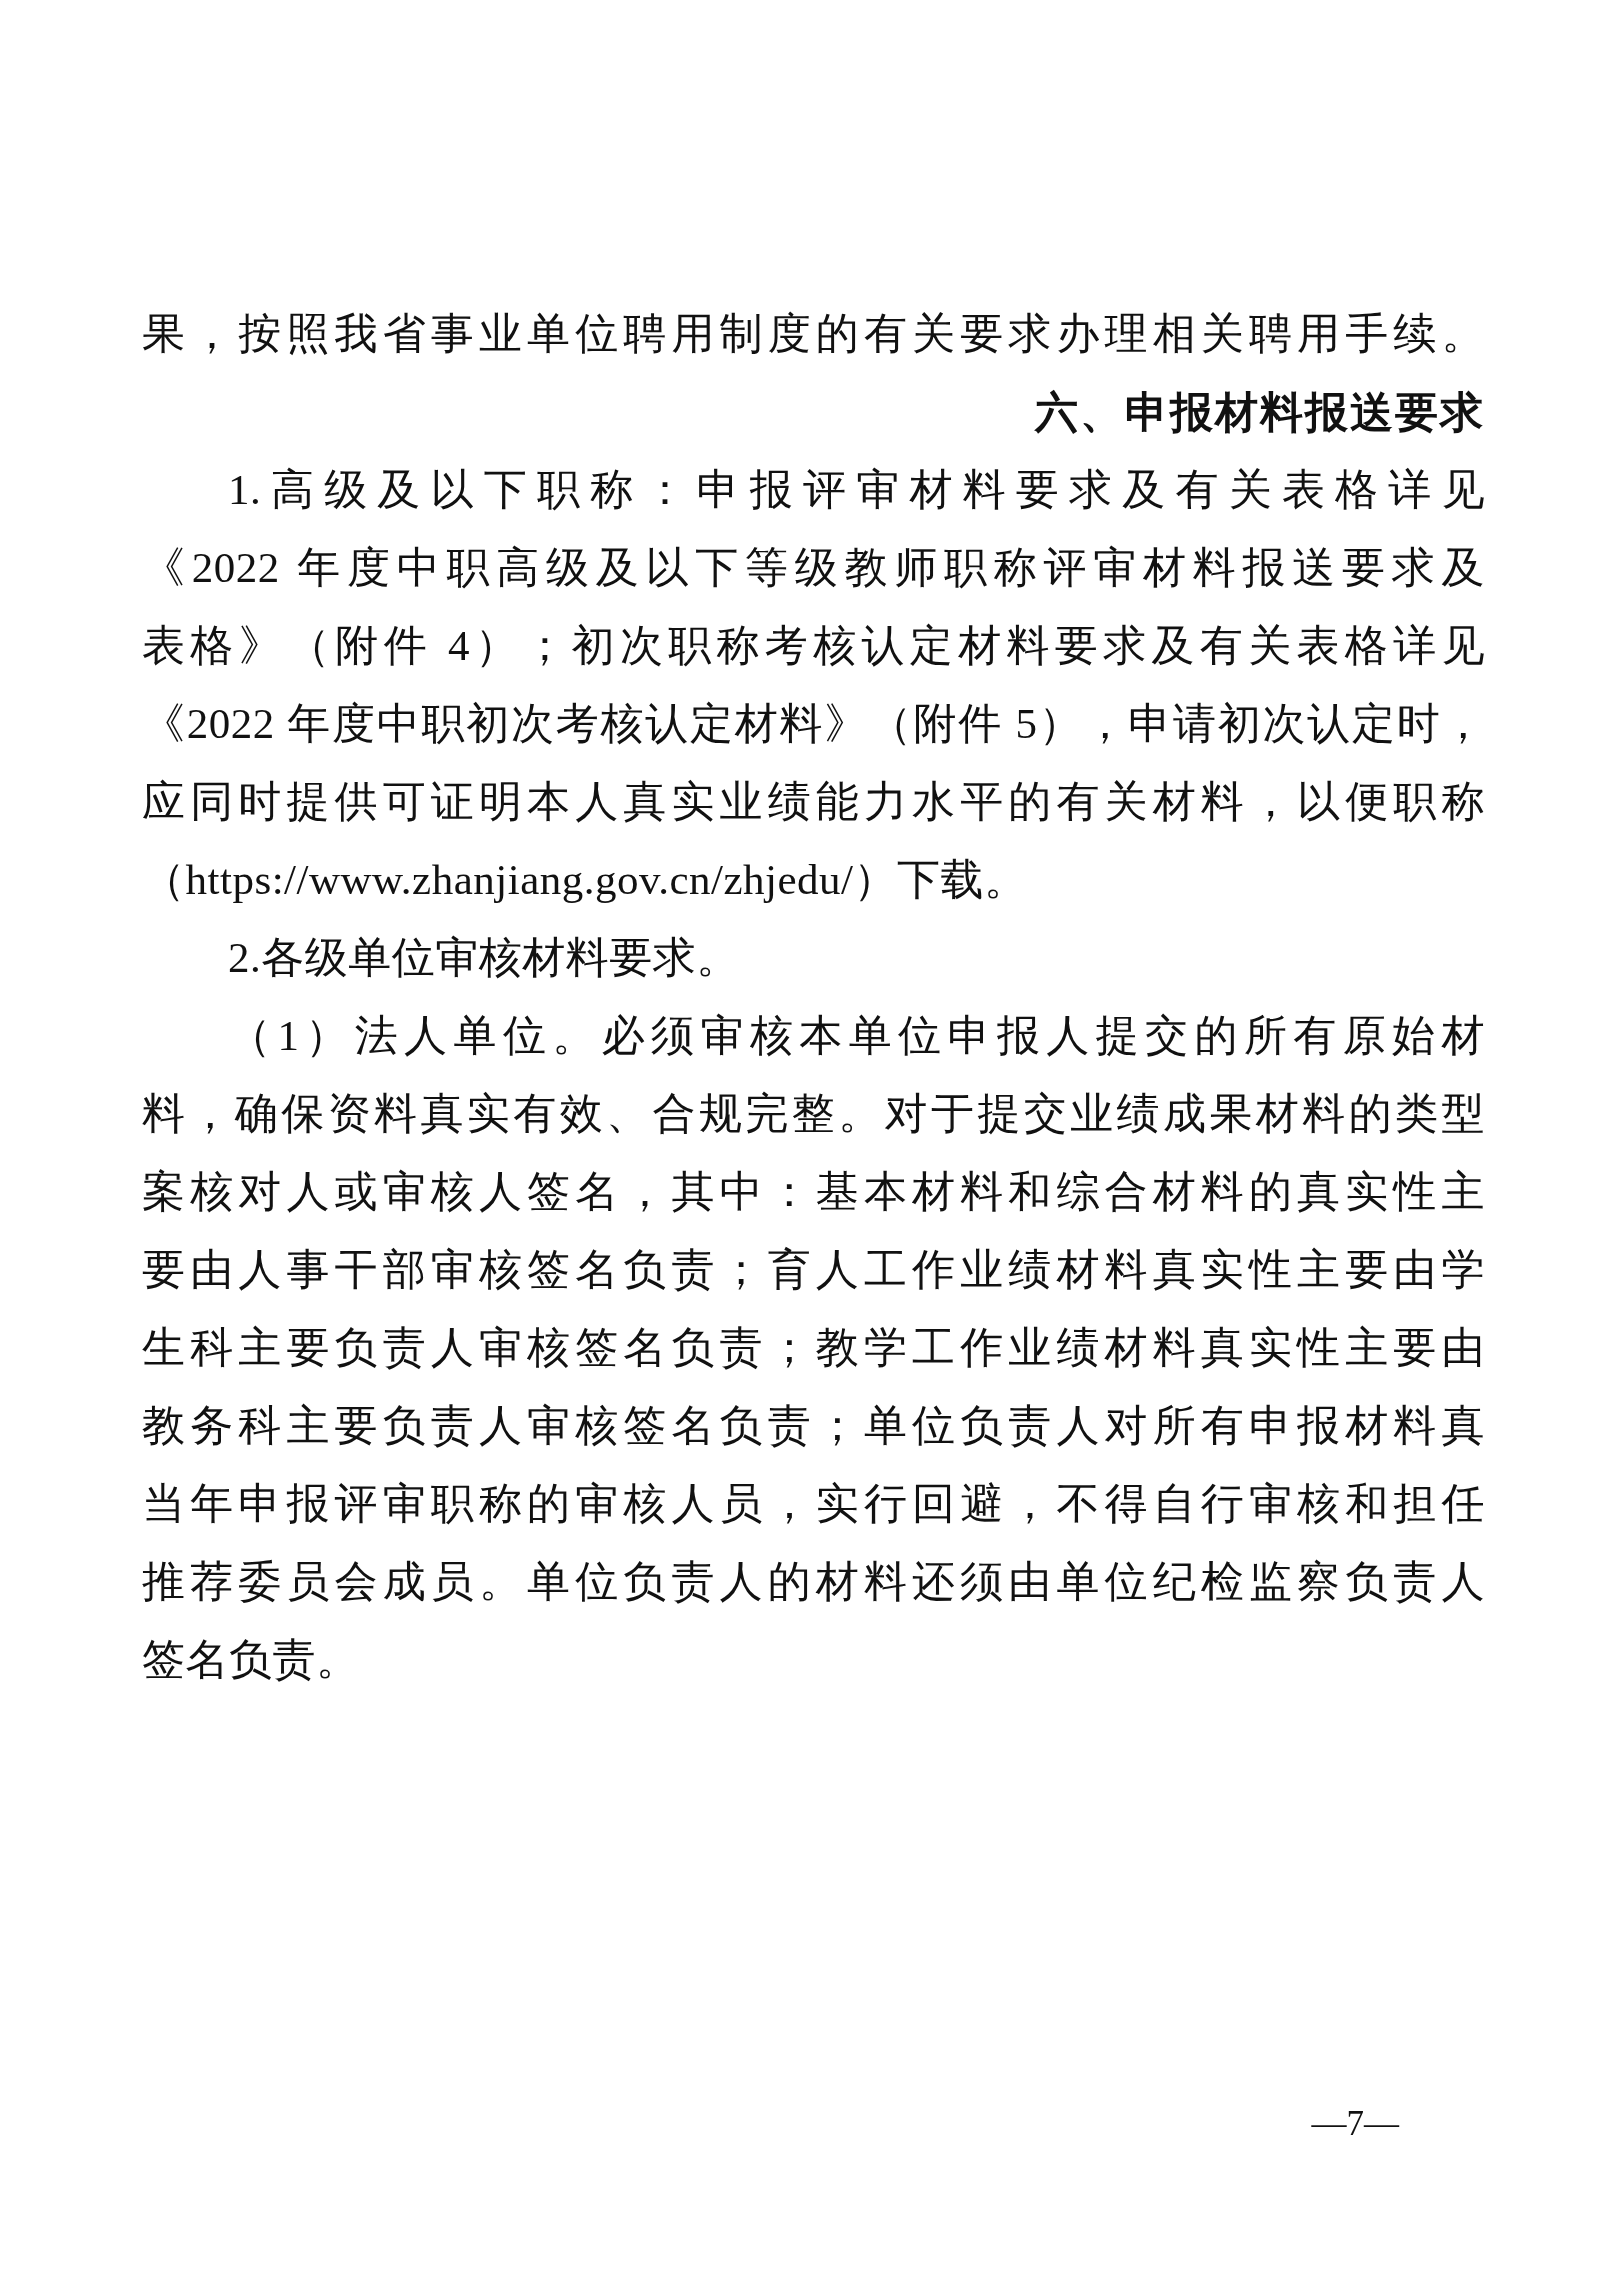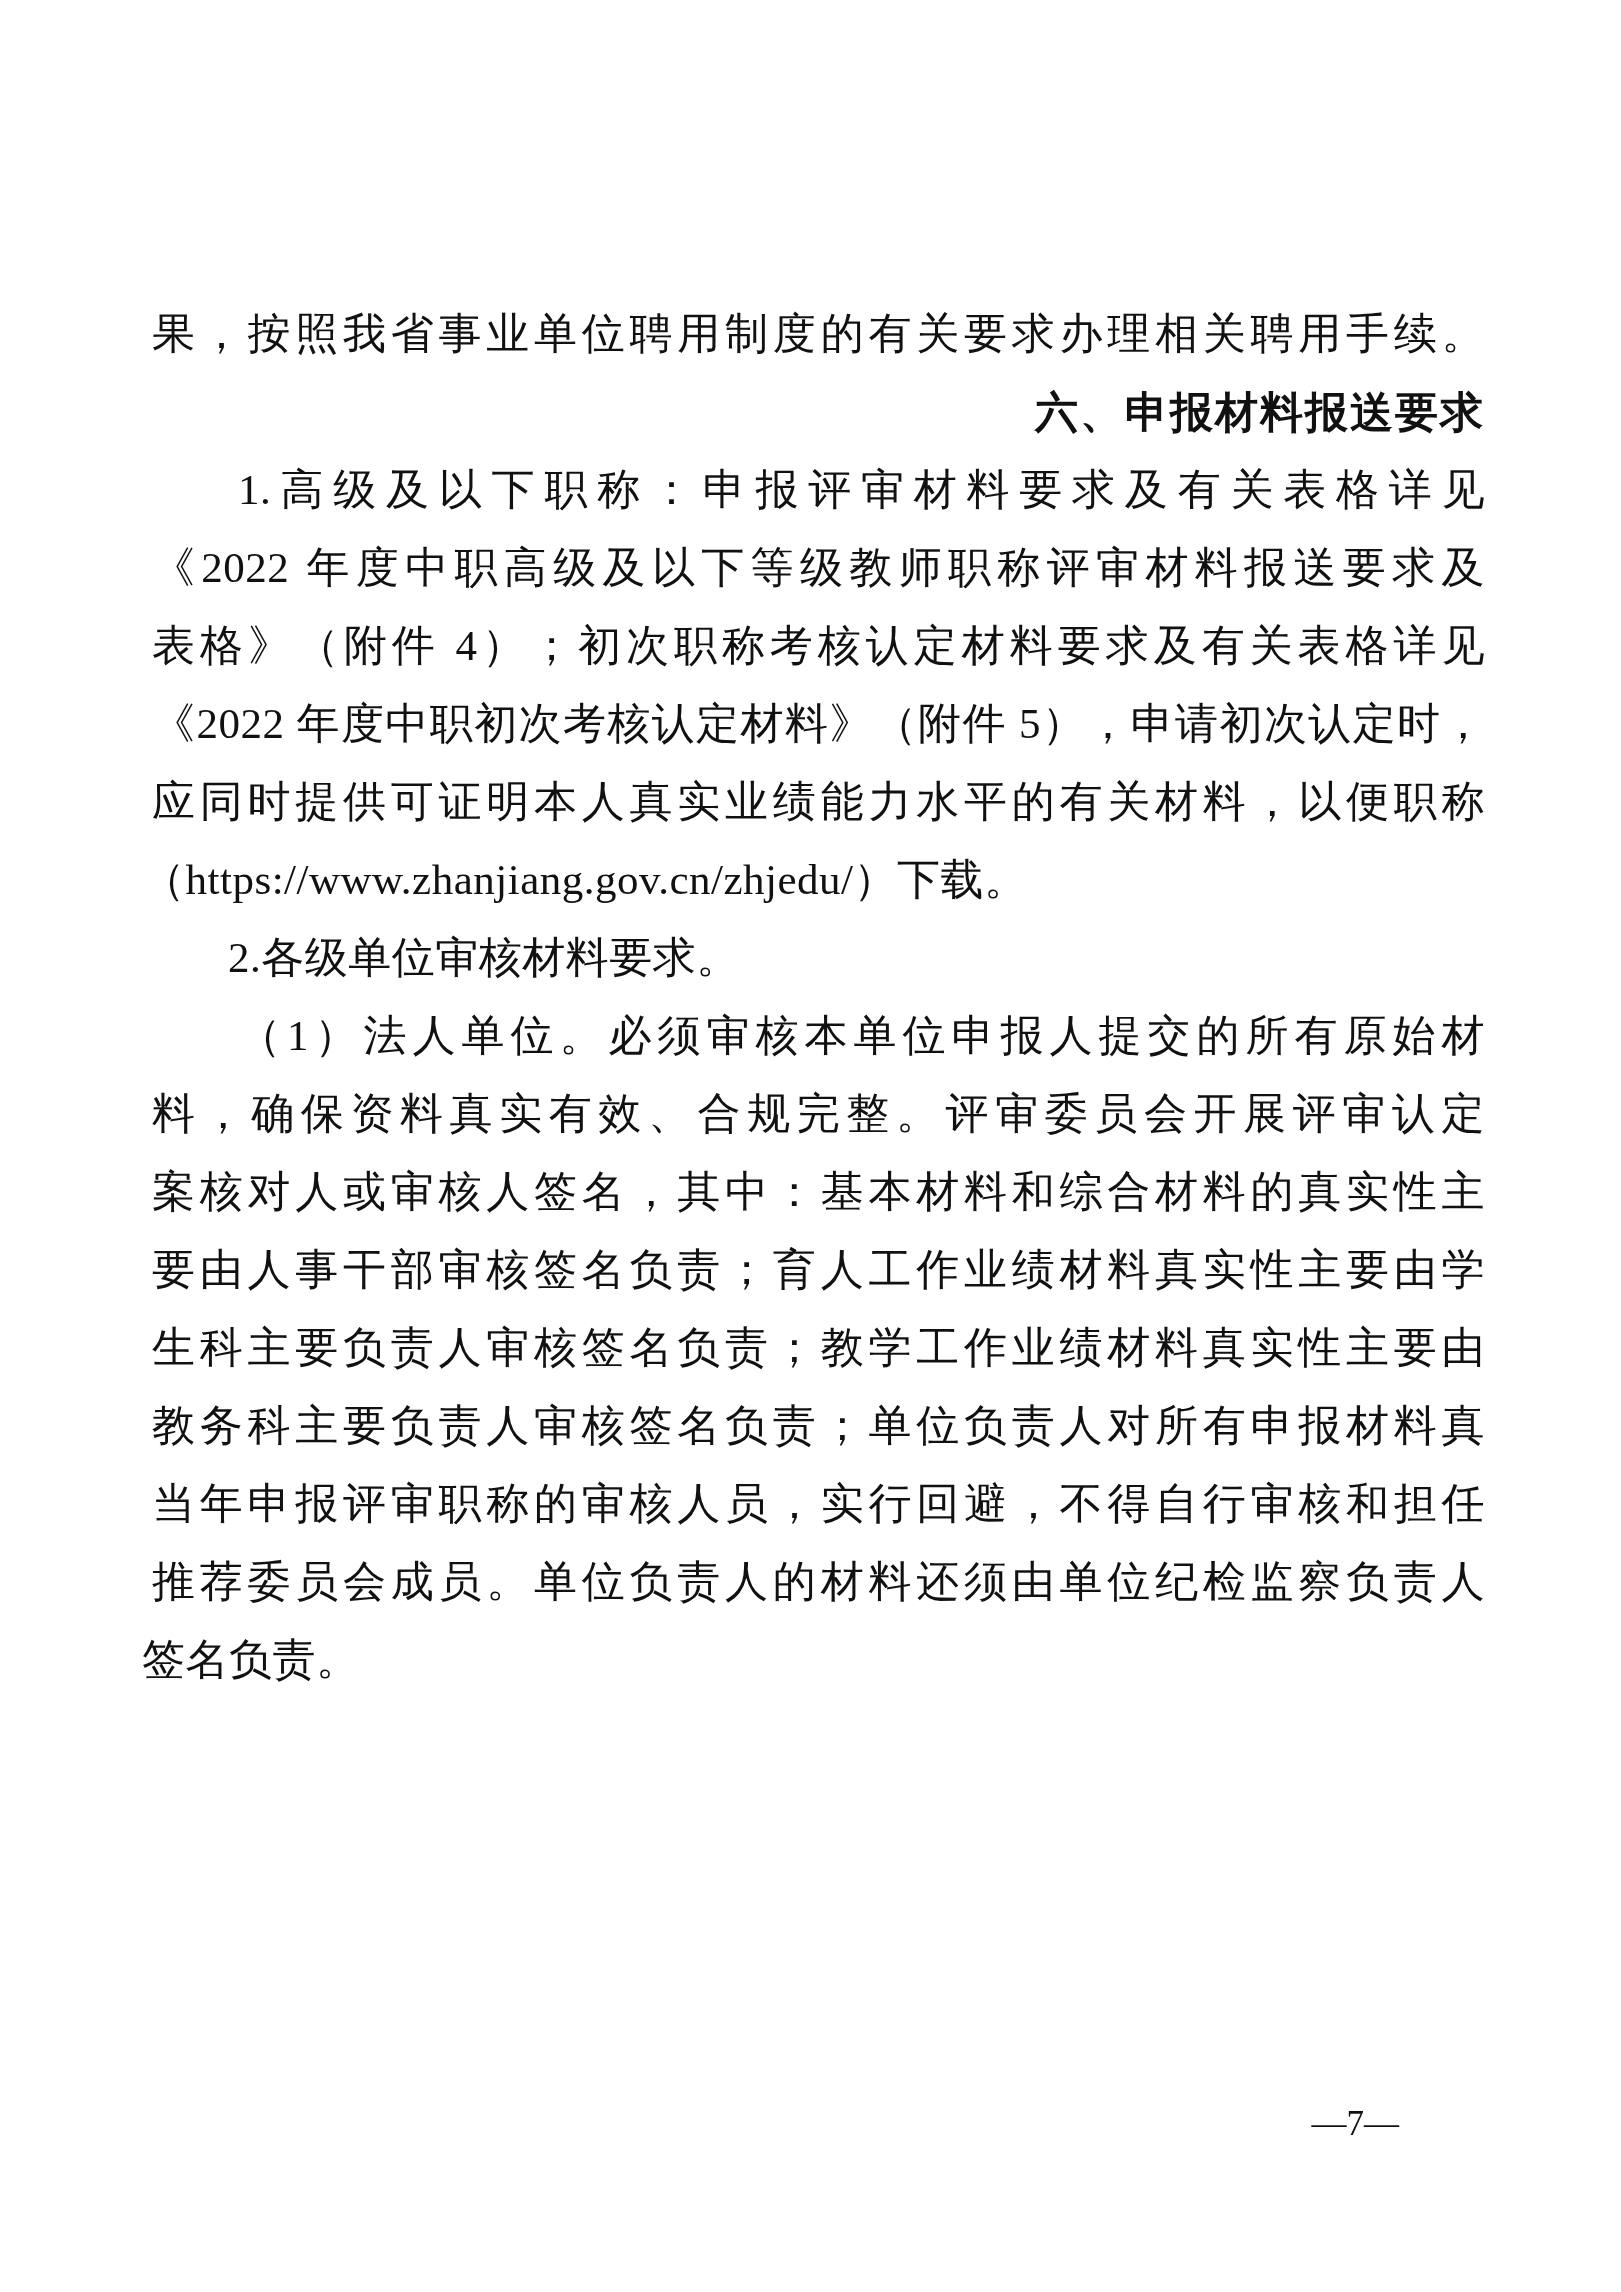--- a/index.html
+++ b/index.html
@@ -25,21 +25,20 @@
   .line {
     height: 78px;
     line-height: 78px;
     font-size: 43px;
     letter-spacing: 0.5px;
     white-space: normal;
   }
   .line.fill {
     text-align: justify;
     text-align-last: justify;
-    margin-left: 10px;
   }
   .line.indent {
     text-indent: 86px;
   }
   .line.bold {
     font-weight: 700;
     font-family: "Liberation Sans", "DejaVu Sans", sans-serif;
     letter-spacing: 2px;
     text-align: right;
   }
@@ -62,21 +61,21 @@
       <div class="line fill">果，按照我省事业单位聘用制度的有关要求办理相关聘用手续。</div>
       <div class="line indent bold">六、申报材料报送要求</div>
       <div class="line fill indent">1.高级及以下职称：申报评审材料要求及有关表格详见</div>
       <div class="line fill">《2022 年度中职高级及以下等级教师职称评审材料报送要求及</div>
       <div class="line fill">表格》（附件 4）；初次职称考核认定材料要求及有关表格详见</div>
       <div class="line fill">《2022 年度中职初次考核认定材料》（附件 5），申请初次认定时，</div>
       <div class="line fill">应同时提供可证明本人真实业绩能力水平的有关材料，以便职称</div>
       <div class="line">（https://www.zhanjiang.gov.cn/zhjedu/）下载。</div>
       <div class="line indent">2.各级单位审核材料要求。</div>
       <div class="line fill indent">（1）法人单位。必须审核本单位申报人提交的所有原始材</div>
-      <div class="line fill">料，确保资料真实有效、合规完整。评审委员会开展评审认定</div>
+      <div class="line fill">料，确保资料真实有效、合规完整。对于提交业绩成果材料的类型</div>
       <div class="line fill">案核对人或审核人签名，其中：基本材料和综合材料的真实性主</div>
       <div class="line fill">要由人事干部审核签名负责；育人工作业绩材料真实性主要由学</div>
       <div class="line fill">生科主要负责人审核签名负责；教学工作业绩材料真实性主要由</div>
       <div class="line fill">教务科主要负责人审核签名负责；单位负责人对所有申报材料真</div>
       <div class="line fill">当年申报评审职称的审核人员，实行回避，不得自行审核和担任</div>
       <div class="line fill">推荐委员会成员。单位负责人的材料还须由单位纪检监察负责人</div>
       <div class="line">签名负责。</div>
     </div>
   <div class="page-number">—7—</div>
 </div>

